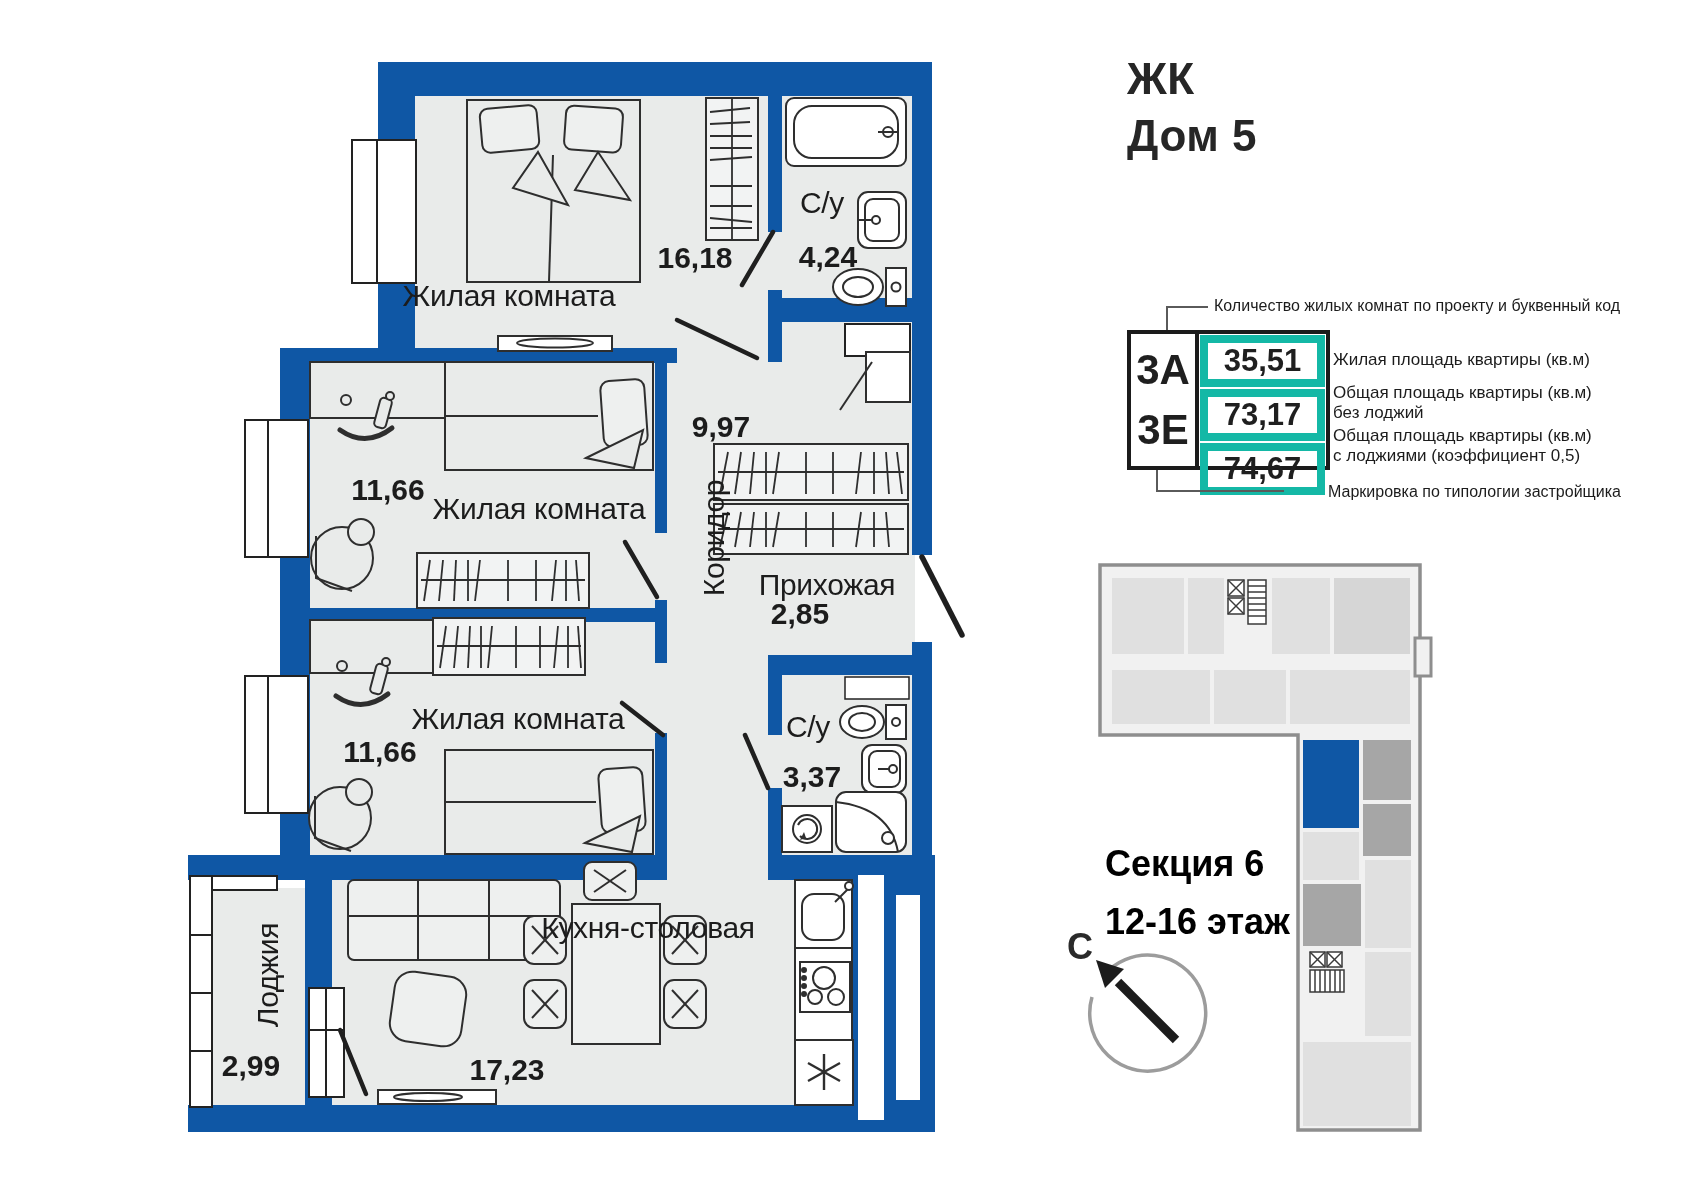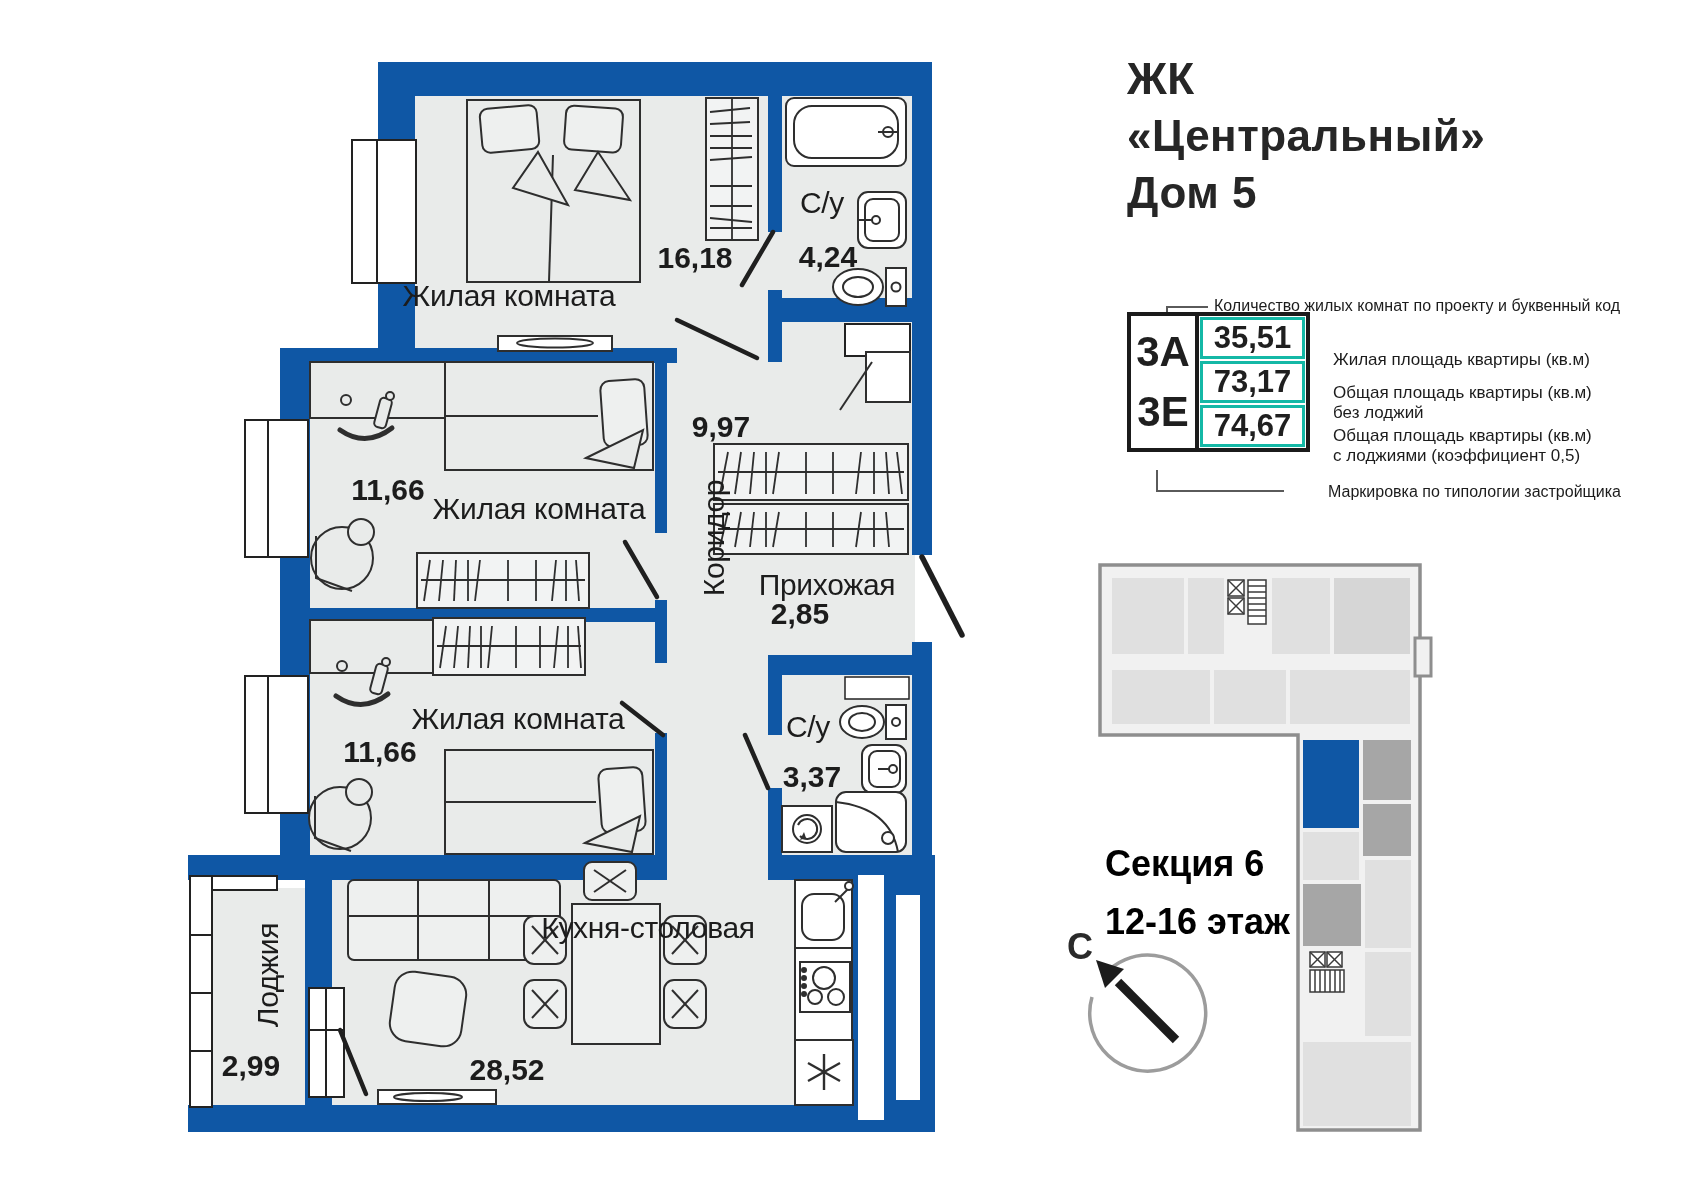--- a/index.html
+++ b/index.html
@@ -10,26 +10,26 @@
   
   .rname,.rarea{position:absolute;transform:translate(-50%,-50%);white-space:nowrap;
                 color:#1c1c1c;line-height:1;}
   .rname{font-size:30px;letter-spacing:-0.3px;}
   .rarea{font-size:30px;font-weight:bold;}
   .vert{transform:translate(-50%,-50%) rotate(-90deg);}
 
   
   .title{position:absolute;left:1127px;top:50px;font-size:44px;line-height:57px;
          font-weight:800;color:#262626;letter-spacing:0.5px;}
-  .spec{position:absolute;left:1127px;top:312px;width:183px;height:140px;
+  .spec{position:absolute;left:1127px;top:330px;width:203px;height:140px;
         border:4px solid #1b1b1b;display:flex;box-sizing:border-box;background:#fff;}
   .spec-codes{width:64px;border-right:4px solid #1b1b1b;display:flex;flex-direction:column;
               align-items:center;justify-content:space-evenly;font-weight:bold;font-size:42px;}
   .spec-vals{flex:1;display:flex;flex-direction:column;}
-  .spec-val{flex:1;margin:1px;border:3px solid #14b8a6;display:flex;align-items:center;
+  .spec-val{flex:1;margin:1px;border:8px solid #14b8a6;display:flex;align-items:center;
             justify-content:center;font-weight:bold;font-size:31px;}
   .note{position:absolute;font-size:17px;line-height:20px;color:#1c1c1c;white-space:pre-line;}
   .callout{position:absolute;background:#5a5a5a;}
   .cap{position:absolute;font-size:16px;color:#1c1c1c;white-space:nowrap;}
   .sec-label{position:absolute;left:1105px;font-size:36px;font-weight:800;color:#000000;}
   .north-c{position:absolute;left:1080px;top:947px;transform:translate(-50%,-50%);
            font-size:36px;font-weight:bold;color:#2a2a2a;}
 </style>
 </head>
 <body>
@@ -425,28 +425,27 @@
   <div class="rname" style="left:827px;top:585px;">Прихожая</div>
   <div class="rarea" style="left:800px;top:614px;">2,85</div>
 
   <div class="rname" style="left:518px;top:719px;">Жилая комната</div>
   <div class="rarea" style="left:380px;top:752px;">11,66</div>
 
   <div class="rname" style="left:808px;top:727px;">С/у</div>
   <div class="rarea" style="left:812px;top:777px;">3,37</div>
 
   <div class="rname" style="left:648px;top:928px;">Кухня-столовая</div>
-  <div class="rarea" style="left:507px;top:1070px;">28,52</div>
+  <div class="rarea" style="left:507px;top:1070px;">17,23</div>
 
   <div class="rname vert" style="left:268px;top:975px;">Лоджия</div>
   <div class="rarea" style="left:251px;top:1066px;">2,99</div>
 
   <div class="title">
     <div>ЖК</div>
-    <div>«Центральный»</div>
     <div>Дом 5</div>
   </div>
 
   <div class="callout" style="left:1166px;top:306px;width:2px;height:26px;"></div>
   <div class="callout" style="left:1166px;top:306px;width:42px;height:2px;"></div>
   <div class="cap" style="left:1214px;top:297px;">Количество жилых комнат по проекту и буквенный код</div>
 
   <div class="spec">
     <div class="spec-codes">
       <span>3А</span>

